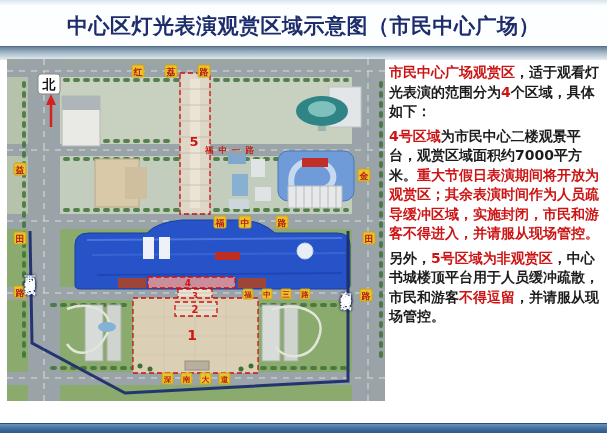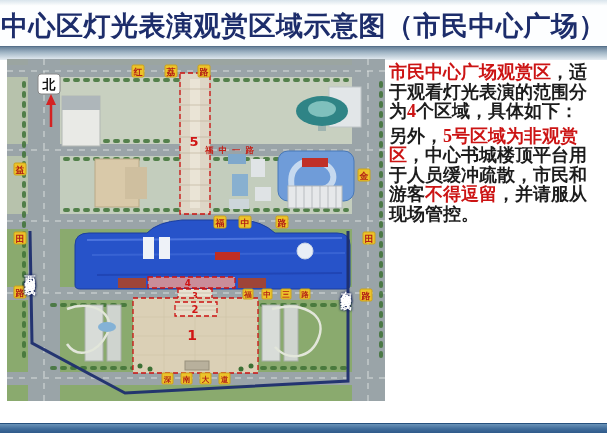--- a/index.html
+++ b/index.html
@@ -4,21 +4,21 @@
 <style>
   html,body{margin:0;padding:0;background:#fff;}
   #frame{position:relative;width:607px;height:434px;background:#ffffff;overflow:hidden;
          font-family:"DejaVu Sans",sans-serif;}
   
   #top-edge{position:absolute;left:0;top:0;width:607px;height:6px;
             background:linear-gradient(180deg,#d9e4ec,#ffffff);}
   
   #title-bar{position:absolute;left:0;top:6px;width:607px;height:40px;
              display:flex;align-items:center;justify-content:center;background:#fdfeff;}
-  #title-bar .t{font-size:27px;font-weight:bold;color:#1d2d6b;letter-spacing:.5px;white-space:nowrap;}
+  #title-bar .t{font-size:21px;font-weight:bold;color:#1d2d6b;letter-spacing:.5px;white-space:nowrap;}
   
   #title-sep{position:absolute;left:0;top:46px;width:607px;height:13px;
              background:linear-gradient(180deg,#69829a 0%,#9fb4c4 40%,#e7eef3 100%);
              border-top:1px solid #56708a;}
   
   #bottom-bar{position:absolute;left:0;top:423px;width:607px;height:9px;
               background:linear-gradient(180deg,#6a93b8 0%,#3f6b99 55%,#2f5a8a 100%);
               border-top:1px solid #27517e;}
   
   #map{position:absolute;left:7px;top:59px;width:378px;height:342px;background:#b7c2ac;}
@@ -33,21 +33,21 @@
   .zone-t{font-weight:bold;fill:#d01515;text-anchor:middle;}
   .north-t{font-weight:bold;font-size:13px;fill:#111;text-anchor:middle;}
   .roadname-t{font-weight:bold;font-size:8.5px;fill:#c32218;letter-spacing:5px;}
   .road{fill:#9aa4a8;}
   .cl{stroke:#eef0ee;stroke-width:1;stroke-dasharray:6 6;opacity:.75;fill:none;}
   .trees{stroke:#3e7236;stroke-width:4;stroke-dasharray:3 7;fill:none;stroke-linecap:round;opacity:.85;}
   .zone-box{fill:none;stroke:#cc1111;stroke-width:1.3;stroke-dasharray:5 3;}
   .grid{stroke:#c9bda0;stroke-width:.5;opacity:.9;}
   
   #panel{position:absolute;left:389px;top:63px;width:213px;height:358px;background:#ffffff;
-         font-size:18px;font-weight:bold;line-height:19.5px;color:#1c1c1c;font-family:Liberation Serif, serif;}
+         font-size:14px;font-weight:bold;line-height:19.5px;color:#1c1c1c;}
   #panel p{margin:0 0 5px 0;}
   #panel .red{color:#cc1414;}
 </style>
 </head>
 <body>
 
 <div id="frame">
   <div id="top-edge"></div>
 
   <div id="title-bar">
@@ -299,18 +299,21 @@
 
     <div class="vline" style="left:17px;top:208px;">西侧管控线</div>
     <div class="vline" style="left:333px;top:223px;">东侧管控线</div>
   </div>
 
   <div id="panel">
     <p>
       <span class="red">市民中心广场观赏区</span><span>，适于观看灯光表演的范围分为</span><span class="red">4</span><span>个区域，具体如下：</span>
     </p>
     <p>
+      <span class="red">4号区域</span><span>为市民中心二楼观景平台，观赏区域面积约7000平方米。</span><span class="red">重大节假日表演期间将开放为观赏区；其余表演时间作为人员疏导缓冲区域，实施封闭，市民和游客不得进入，并请服从现场管控。</span>
+    </p>
+    <p>
       <span>另外，</span><span class="red">5号区域为非观赏区</span><span>，中心书城楼顶平台用于人员缓冲疏散，市民和游客</span><span class="red">不得逗留</span><span>，并请服从现场管控。</span>
     </p>
   </div>
 
   <div id="bottom-bar"></div>
 </div>
 
 </body></html>

